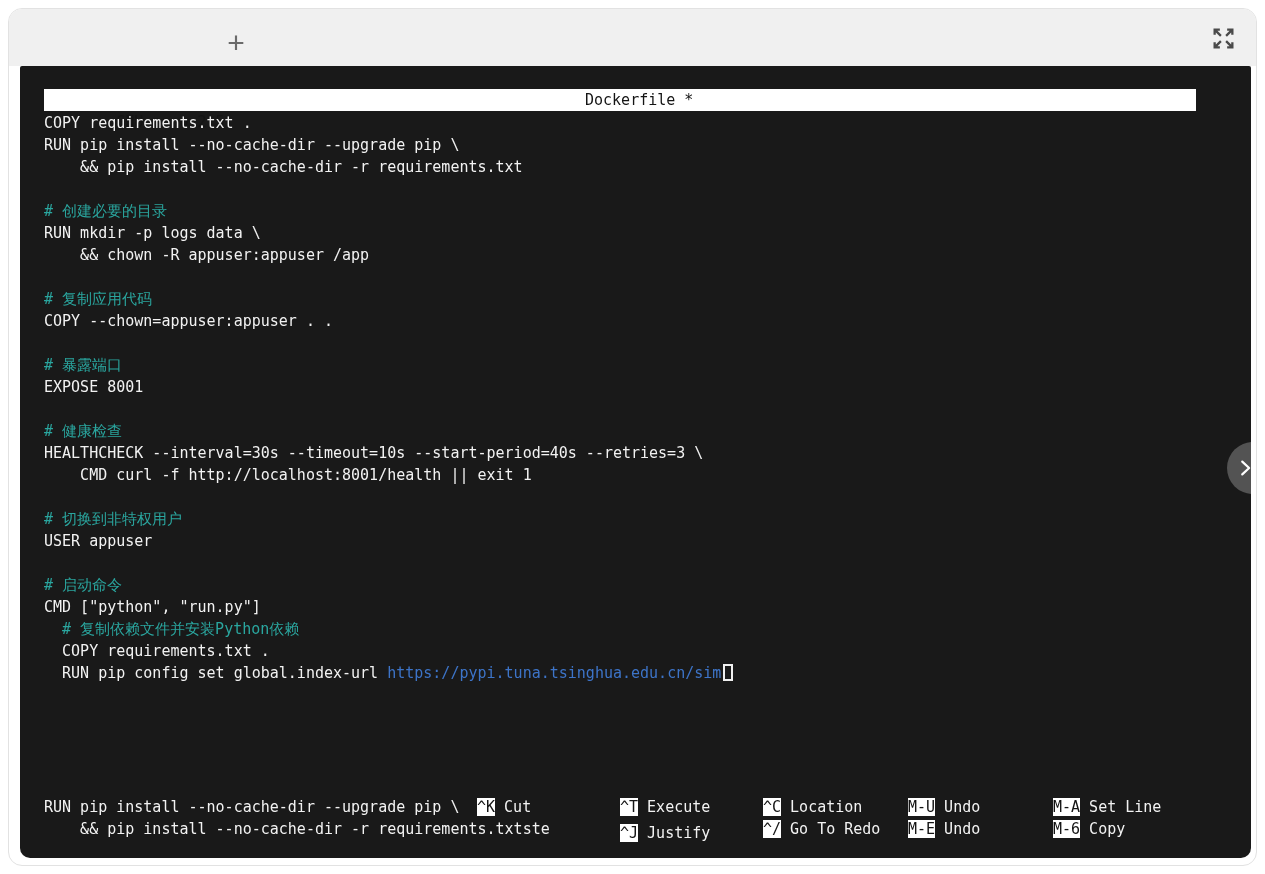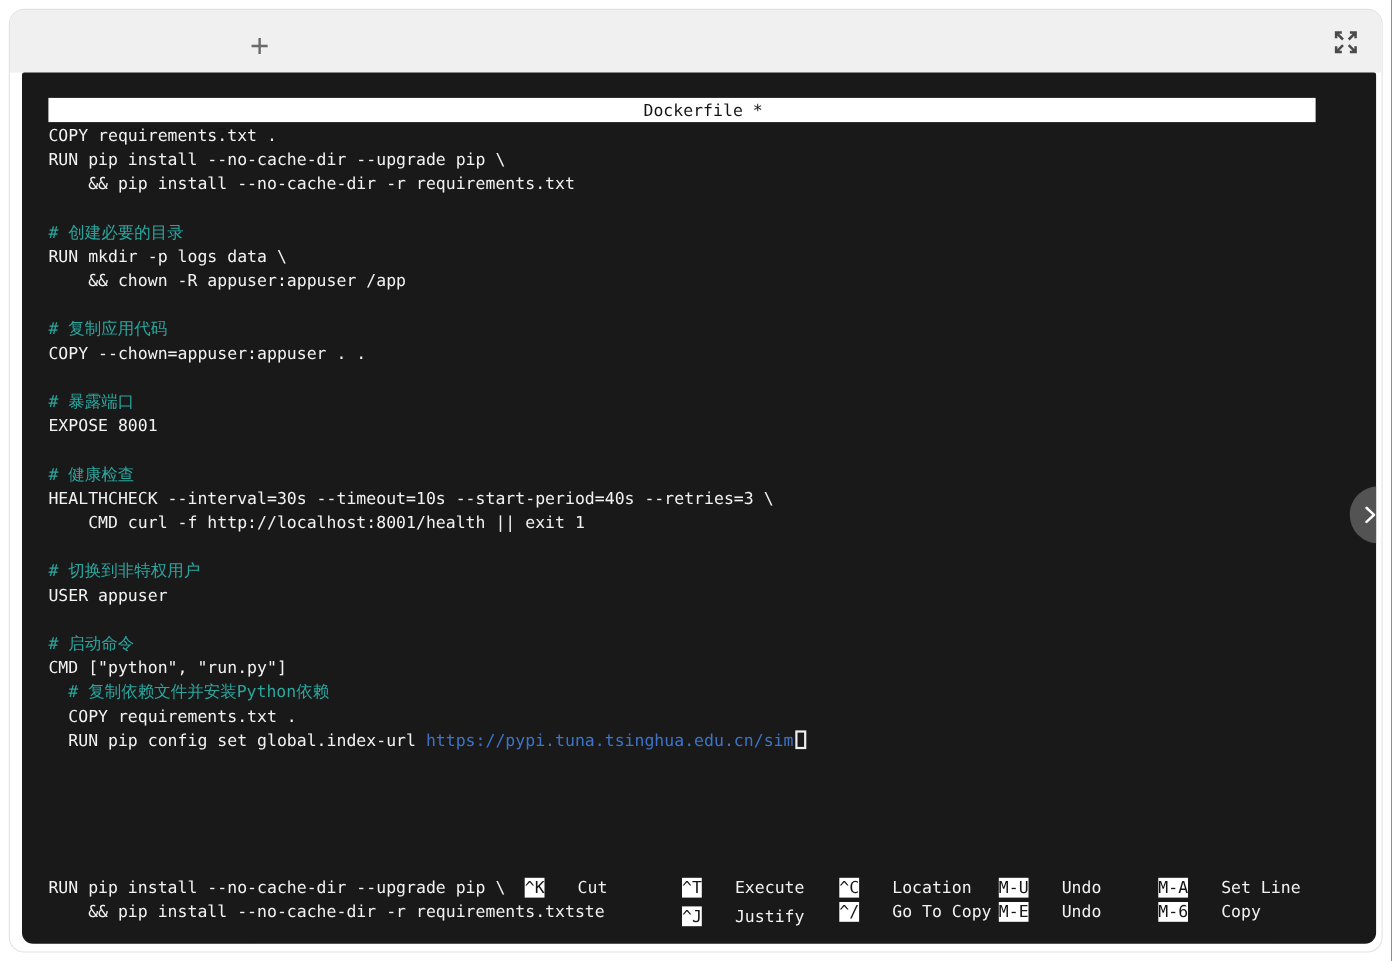--- a/index.html
+++ b/index.html
@@ -44,21 +44,21 @@
   .seg-code{color:var(--fg);}
   .seg-comment{color:var(--comment);}
   .seg-url{color:var(--url);}
   .cursor{
     display:inline-block;width:10px;height:17px;border:2px solid #efefef;
     box-sizing:border-box;vertical-align:-3px;margin-left:2px;
   }
   .bottom-line{position:absolute;left:24px;white-space:pre;height:22px;}
   .shortcut{position:absolute;white-space:pre;height:22px;}
   .skey{background:#ffffff;color:#141414;}
-  .slabel{color:var(--fg);margin-left:21px;}
+  .slabel{color:var(--fg);}
   .handle{
     position:absolute;left:1207px;top:376px;width:52px;height:52px;border-radius:50%;
     background:#535353;display:flex;align-items:center;padding-left:7px;
     box-sizing:border-box;cursor:pointer;
   }
 </style>
 </head>
 <body style="--bg: #191919; --fg: #f2f2f2; --comment: #2aa69f; --url: #3d74c8; --green: #3cae4a; --red: #d7261e;">
 
 <div class="card">
@@ -90,21 +90,21 @@
 
     <div id="shortcut-row-1">
         <span class="shortcut" style="left: 457px; top: 730px;"><span class="skey">^K</span><span class="slabel"> Cut</span></span>
         <span class="shortcut" style="left: 600px; top: 730px;"><span class="skey">^T</span><span class="slabel"> Execute</span></span>
         <span class="shortcut" style="left: 743px; top: 730px;"><span class="skey">^C</span><span class="slabel"> Location</span></span>
         <span class="shortcut" style="left: 888px; top: 730px;"><span class="skey">M-U</span><span class="slabel"> Undo</span></span>
         <span class="shortcut" style="left: 1033px; top: 730px;"><span class="skey">M-A</span><span class="slabel"> Set Line</span></span>
       </div>
     <div id="shortcut-row-2">
         <span class="shortcut" style="left: 600px; top: 756px;"><span class="skey">^J</span><span class="slabel"> Justify</span></span>
-        <span class="shortcut" style="left: 743px; top: 752px;"><span class="skey">^/</span><span class="slabel"> Go To Copy</span></span>
+        <span class="shortcut" style="left: 743px; top: 752px;"><span class="skey">^/</span><span class="slabel"> Go To Redo</span></span>
         <span class="shortcut" style="left: 888px; top: 752px;"><span class="skey">M-E</span><span class="slabel"> Undo</span></span>
         <span class="shortcut" style="left: 1033px; top: 752px;"><span class="skey">M-6</span><span class="slabel"> Copy</span></span>
       </div>
 
     <div class="handle">
       <svg width="22" height="22" viewBox="0 0 24 24">
         <polyline points="9,5 16.5,12 9,19" stroke="#ffffff" stroke-width="2.4" fill="none" stroke-linecap="round" stroke-linejoin="round"></polyline>
       </svg>
     </div>
   </div>

